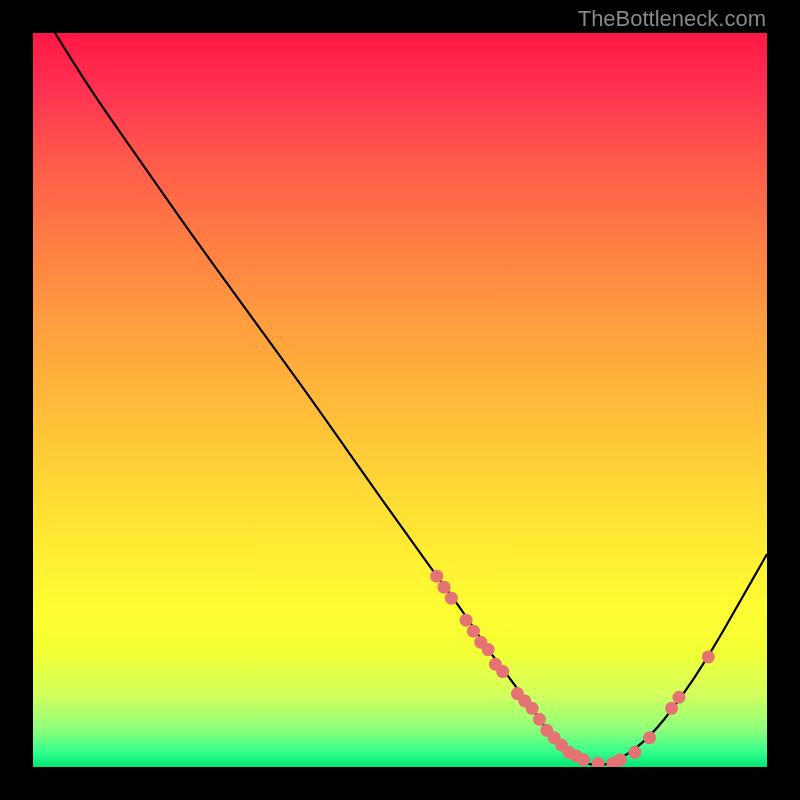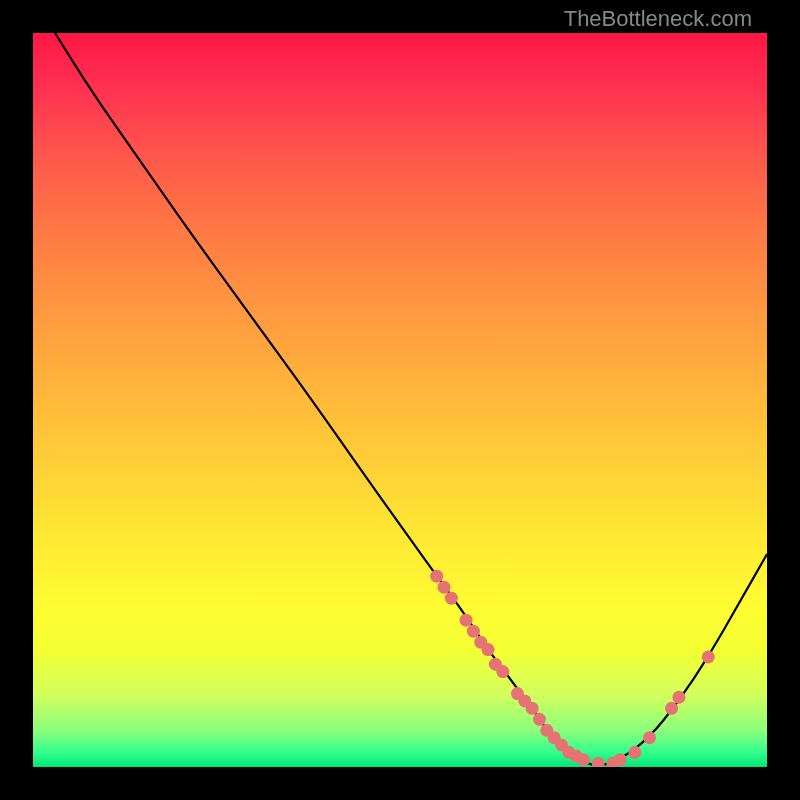--- a/index.html
+++ b/index.html
@@ -36,21 +36,21 @@
       #f3ff33 84%,
       #d4ff5c 90%,
       #8cff7c 95%,
       #33ff8c 98%,
       #00e676 100%
     );
   }
   .watermark {
     position: absolute;
     top: 6px;
-    right: 48px;
+    right: 34px;
     color: #888;
     font-size: 22px;
     font-weight: 500;
     z-index: 10;
   }
   svg.overlay {
     position: absolute;
     left: 33px;
     top: 33px;
     width: 734px;

